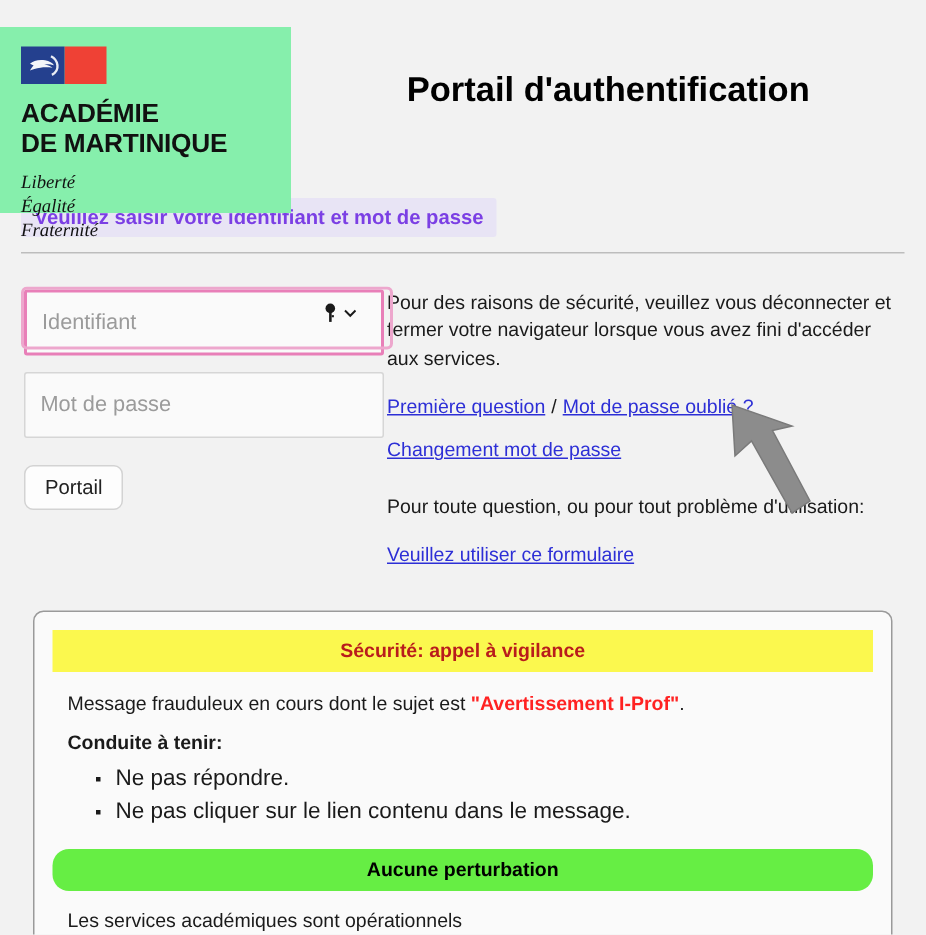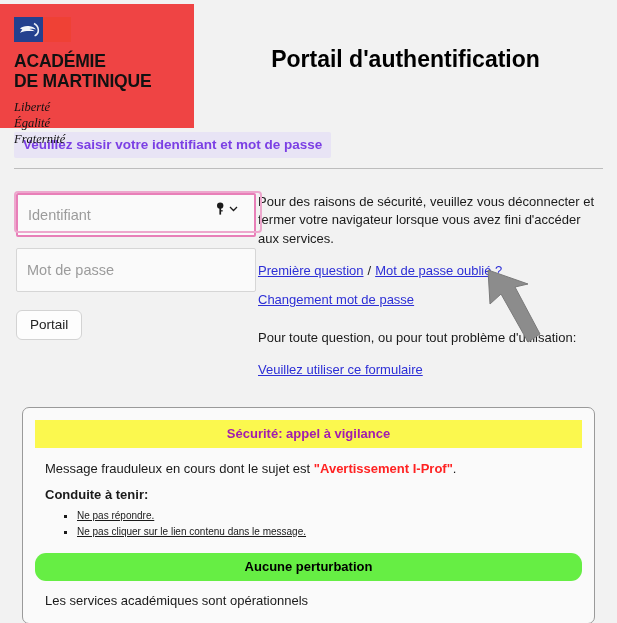--- a/index.html
+++ b/index.html
@@ -15,23 +15,23 @@
     position: relative;
   }
 
   
   .header {
     position: relative;
     height: 124px;
   }
   .logo-block {
     position: absolute;
-    left: 0; top: 4px;
+    left: 0; top: 18px;
     width: 194px; height: 124px;
-    background: #ef4444;
+    background: #86efac;
     padding: 13px 0 0 14px;
   }
   .marianne {
     width: 57px; height: 25px;
     display: flex;
     margin-bottom: 9px;
   }
   .marianne .blue { width: 50%; background: #24408e; position: relative; }
   .marianne .red  { width: 50%; background: #ef4135; }
   .marianne svg { position: absolute; left: 0; top: 0; }
@@ -179,34 +179,33 @@
     border: 1px solid #9a9a9a;
     border-radius: 7px;
     padding: 12px 12px 13px 12px;
   }
   .band {
     text-align: center;
     font-weight: bold;
     font-size: 13px;
     padding: 6px 0 7px 0;
   }
-  .band.yellow { background: #fbf84e; color: #a21caf; }
+  .band.yellow { background: #fbf84e; color: #b91c1c; }
   .band.green  { background: #66ee44; color: #000; margin-top: 4px; border-radius: 11px; }
 
   .box-line { font-size: 13px; margin: 13px 0 0 10px; }
   .box-line.tight { margin-top: 11px; }
   .danger { color: #ff2222; font-weight: bold; }
   .bold { font-weight: bold; }
   ul.rules {
     margin: 6px 0 14px 0;
     padding-left: 42px;
     list-style: square;
-    font-size: 10px;
+    font-size: 15px;
     line-height: 1.45;
-    text-decoration: underline;
   }
   ul.rules li::marker { font-size: 11px; }
   .box-line.final { margin: 12px 0 2px 10px; }
 </style>
 </head>
 <body>
 
 <div class="header">
 
   <div class="logo-block">

